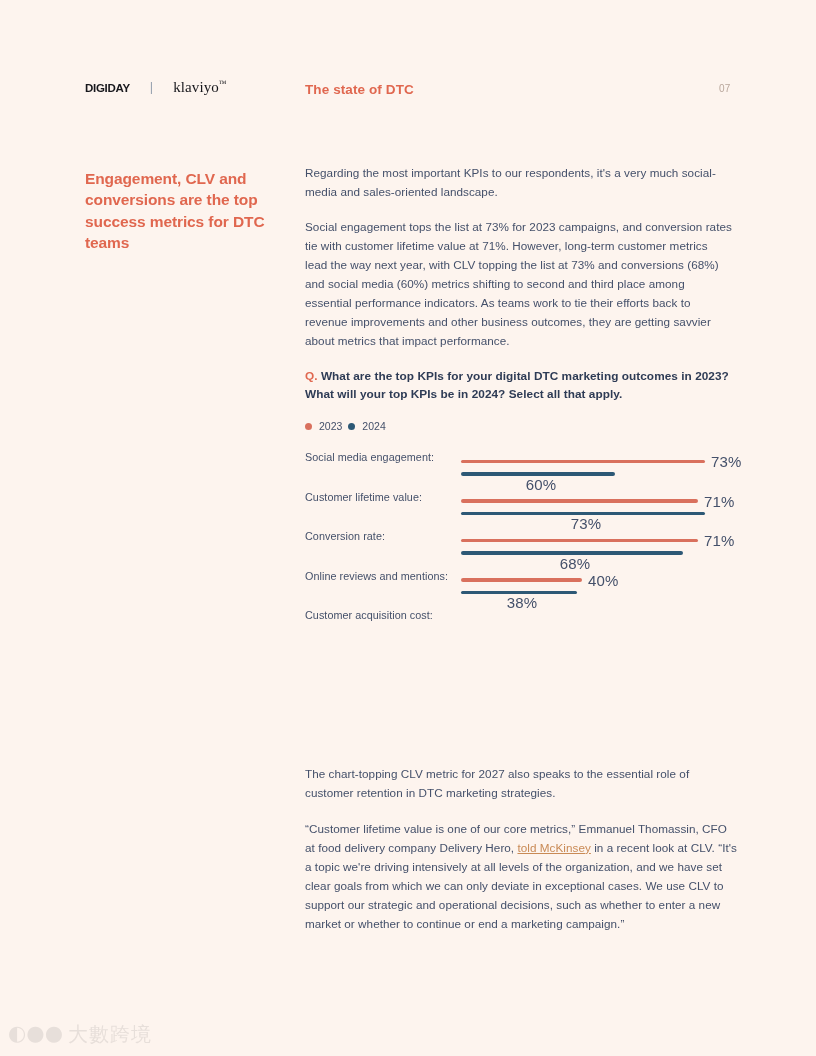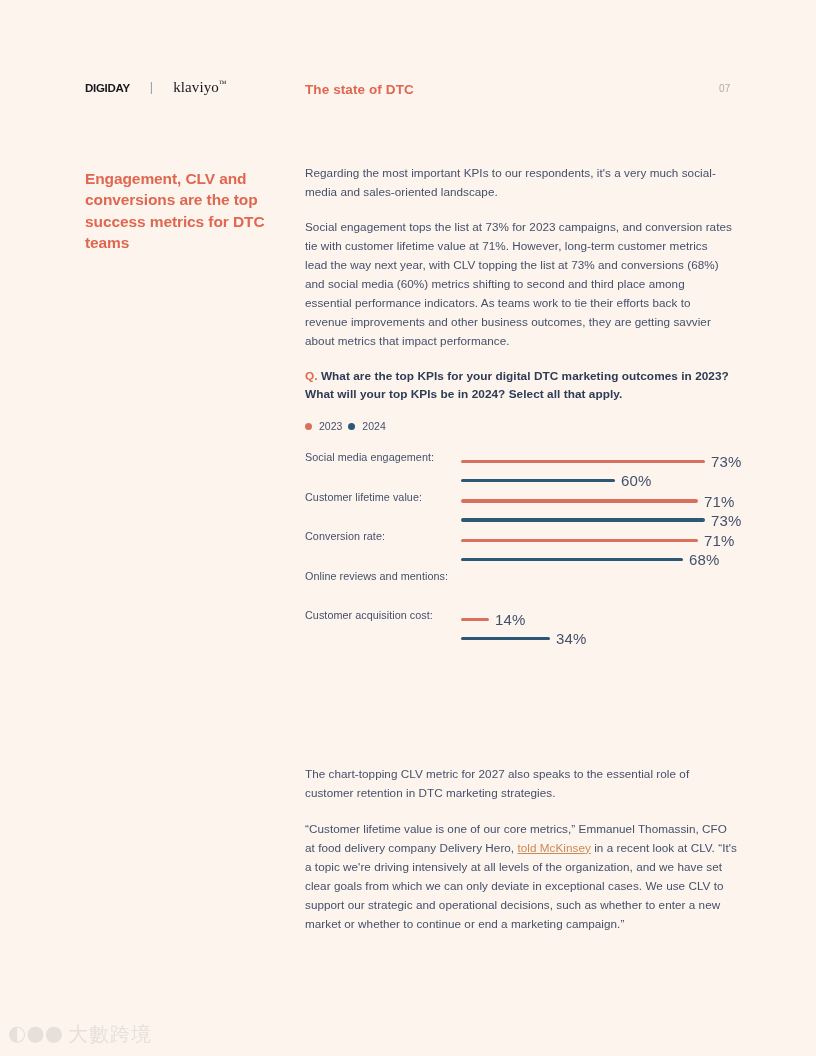--- a/index.html
+++ b/index.html
@@ -167,21 +167,21 @@
     top: 0;
     height: 39.5px;
   }
   .bar-line {
     position: absolute;
     display: flex;
     align-items: center;
     left: 0;
   }
   .bar-line.s2023 { top: 9px; }
-  .bar-line.s2024 { top: 28px; }
+  .bar-line.s2024 { top: 28px; flex-direction: column; }
   .bar {
     height: 3.6px;
     border-radius: 2px;
     display: block;
   }
   .bar.c2023 { background: #d9705d; }
   .bar.c2024 { background: #2d5875; }
   .bar-val {
     font-size: 15px;
     color: #44506a;
@@ -299,33 +299,33 @@
               <span class="bar-val">71%</span>
             </div>
             <div class="bar-line s2024">
               <span class="bar c2024" style="width: 222px; background: rgb(45, 88, 117);"></span>
               <span class="bar-val">68%</span>
             </div>
           </div>
         </div>
         <div class="chart-row">
           <div class="chart-label">Online reviews and mentions:</div>
-        </div>
-        <div class="chart-row">
-          <div class="chart-label">Customer acquisition cost:</div>
           <div class="bar-wrap">
             <div class="bar-line s2023">
-              <span class="bar c2023" style="width: 28px; background: rgb(217, 112, 93);"></span>
-              <span class="bar-val">14%</span>
+              <span class="bar c2023" style="width: 121px; background: rgb(217, 112, 93);"></span>
+              <span class="bar-val">40%</span>
             </div>
             <div class="bar-line s2024">
-              <span class="bar c2024" style="width: 89px; background: rgb(45, 88, 117);"></span>
-              <span class="bar-val">34%</span>
+              <span class="bar c2024" style="width: 116px; background: rgb(45, 88, 117);"></span>
+              <span class="bar-val">38%</span>
             </div>
           </div>
+        </div>
+        <div class="chart-row">
+          <div class="chart-label">Customer acquisition cost:</div>
         </div>
       </div>
   </div>
 
   <div class="footer-content">
     <p class="para">The chart-topping CLV metric for 2027 also speaks to the essential role of customer retention in DTC marketing strategies.</p>
     <p class="para">
       <span>“Customer lifetime value is one of our core metrics,” Emmanuel Thomassin, CFO at food delivery company Delivery Hero, </span><a class="inline-link" href="#">told McKinsey</a><span> in a recent look at CLV. “It's a topic we're driving intensively at all levels of the organization, and we have set clear goals from which we can only deviate in exceptional cases. We use CLV to support our strategic and operational decisions, such as whether to enter a new market or whether to continue or end a marketing campaign.”</span>
     </p>
   </div>

